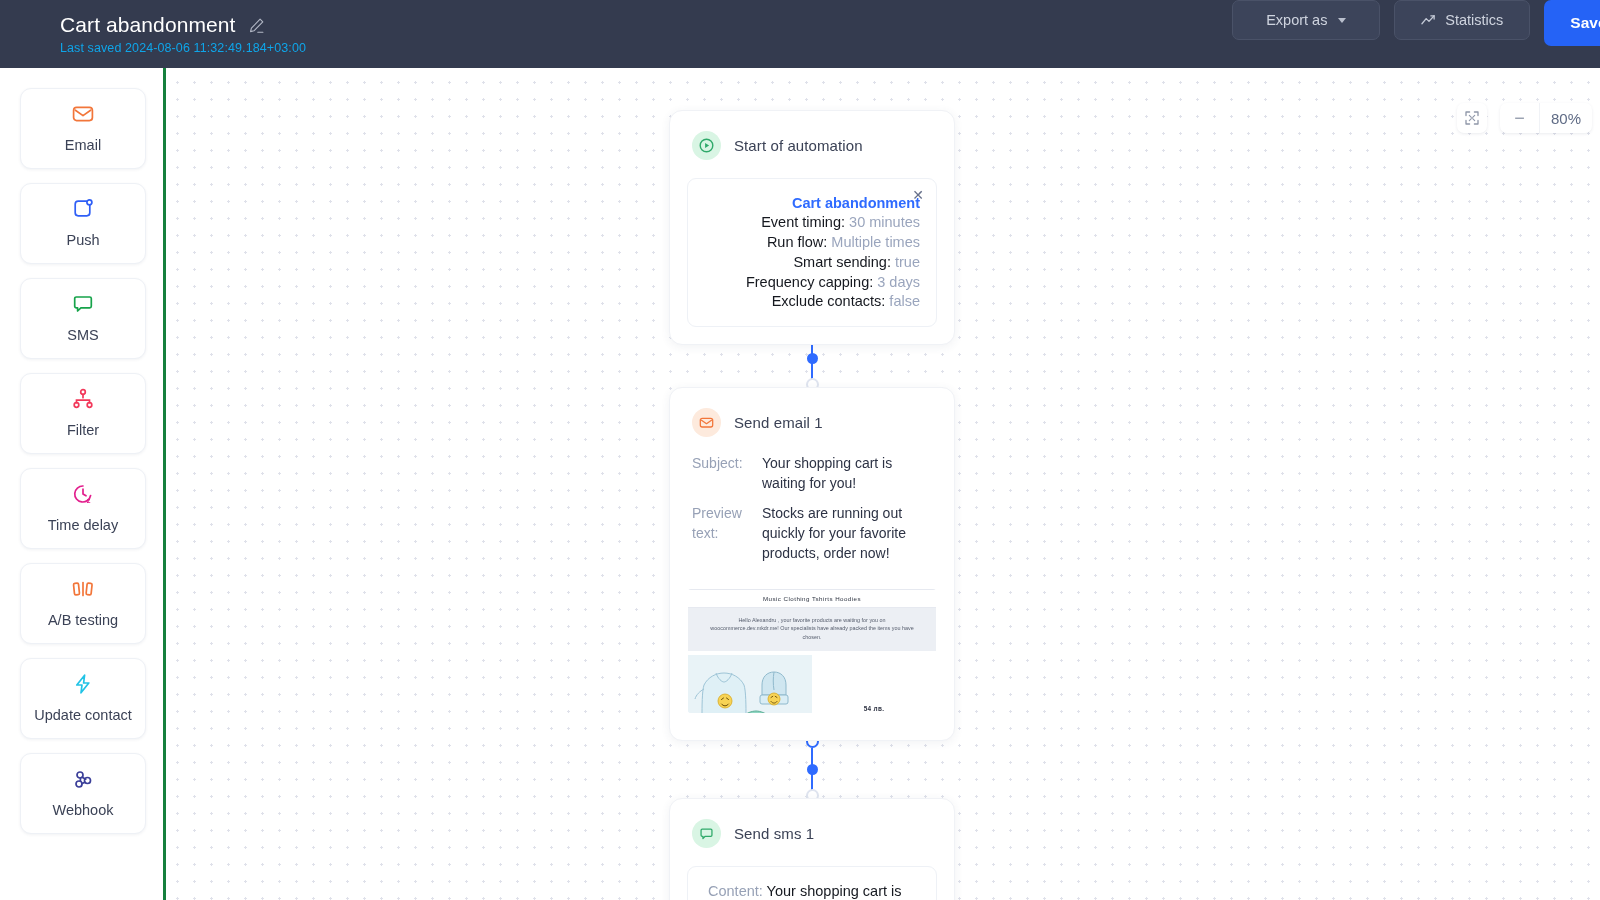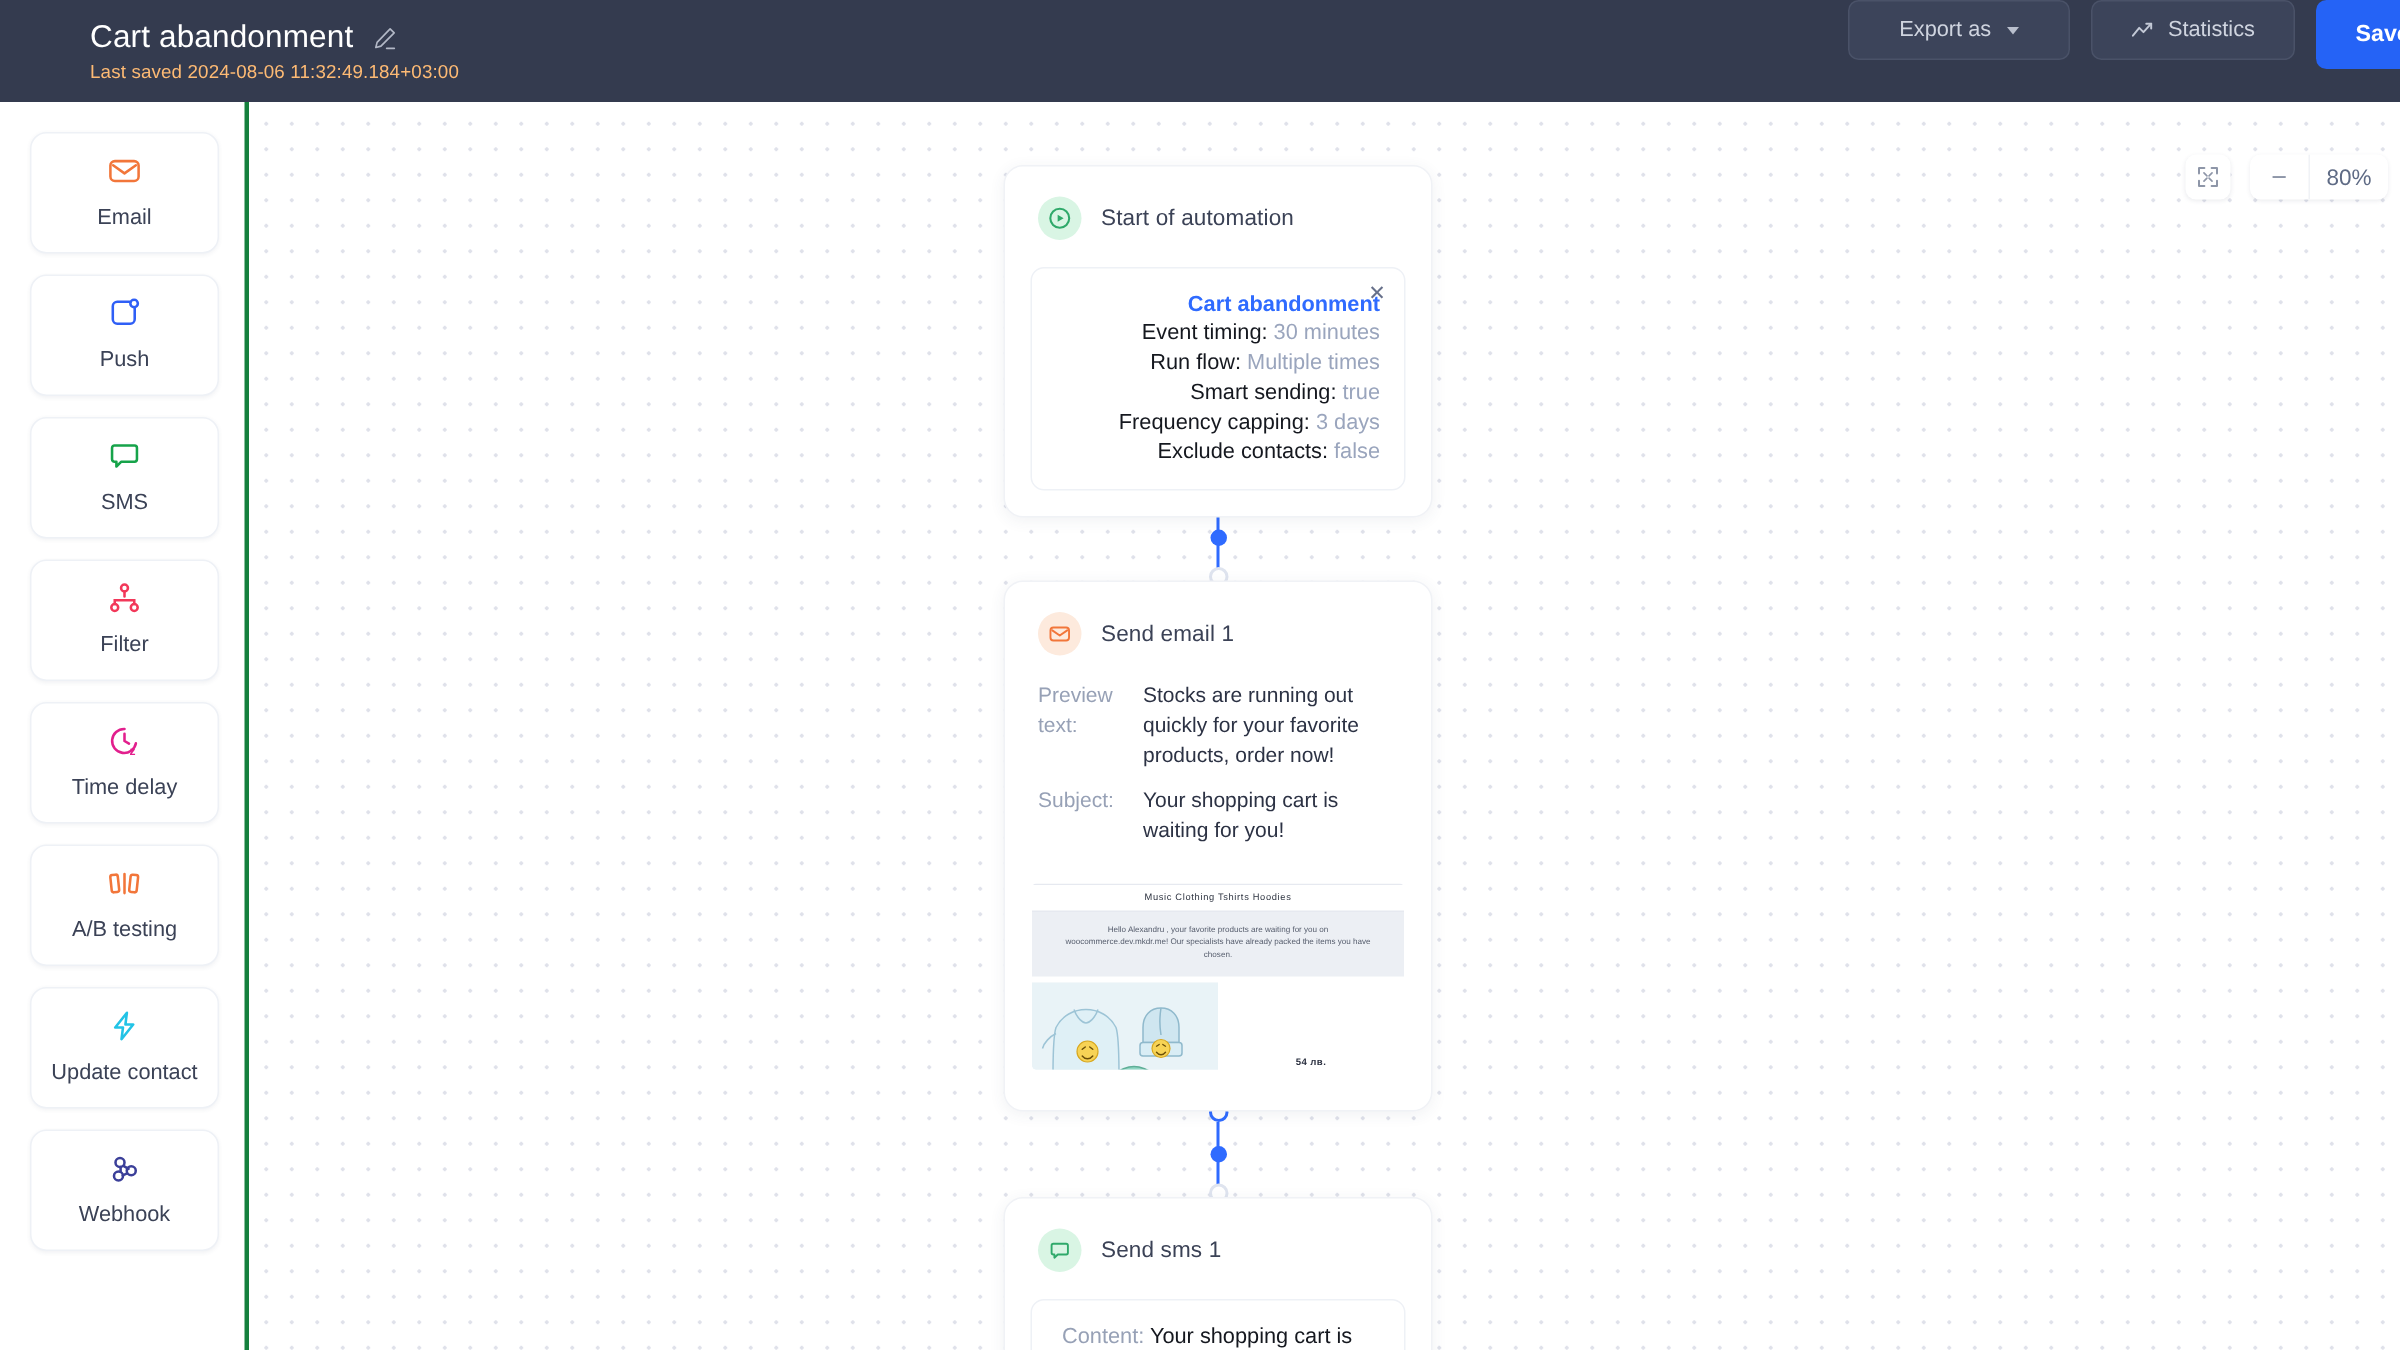--- a/index.html
+++ b/index.html
@@ -21,21 +21,21 @@
     z-index: 30;
   }
   .topbar-left { padding-left: 60px; display: flex; flex-direction: column; justify-content: center; }
   .title-row { display: flex; align-items: center; gap: 12px; }
   .flow-title {
     color: #ffffff; font-size: 21px; font-weight: 400; letter-spacing: .1px;
     white-space: nowrap;
   }
   .edit-icon { width: 17px; height: 17px; display: block; cursor: pointer; opacity: .85; }
   .last-saved {
-    color: #fdba74; font-size: 12.5px; margin-top: 4px; letter-spacing: .1px;
+    color: #0ea5e9; font-size: 12.5px; margin-top: 4px; letter-spacing: .1px;
     white-space: nowrap;
   }
 
   .topbar-right {
     position: absolute; right: 0; top: 0; height: 68px;
     display: flex; align-items: flex-start; gap: 14px; padding-right: 0;
   }
   .btn-ghost {
     height: 40px; min-width: 136px;
     background: #3c445a;
@@ -416,26 +416,26 @@
         <div class="node-badge badge-orange">
           <svg width="15" height="15" viewBox="0 0 16 16" fill="none">
             <rect x="1.4" y="3.6" width="13.2" height="9.2" rx="2.1" stroke="#f2763a" stroke-width="1.35"></rect>
             <path x="0" d="M2.7 5.6l5.3 3.7 5.3-3.7" stroke="#f2763a" stroke-width="1.35" stroke-linecap="round" stroke-linejoin="round"></path>
           </svg>
         </div>
         <div class="node-title">Send email 1</div>
       </div>
 
       <div class="kv">
+        <div class="k">Subject:</div>
+        <div class="v2">Your shopping cart is waiting for you!</div>
+      </div>
+      <div class="kv">
         <div class="k">Preview text:</div>
         <div class="v2">Stocks are running out quickly for your favorite products, order now!</div>
-      </div>
-      <div class="kv">
-        <div class="k">Subject:</div>
-        <div class="v2">Your shopping cart is waiting for you!</div>
       </div>
 
       <div class="preview-wrap">
         <div class="pv-nav">Music  Clothing  Tshirts  Hoodies</div>
         <div class="pv-hero">Hello Alexandru  , your favorite products are waiting for you on woocommerce.dev.mkdr.me! Our specialists have already packed the items you have chosen.</div>
         <div class="pv-body">
           <div class="pv-img">
             <svg width="124" height="72" viewBox="0 0 124 72" fill="none">
               <rect width="124" height="72" fill="#e9f3f7"></rect>
 

